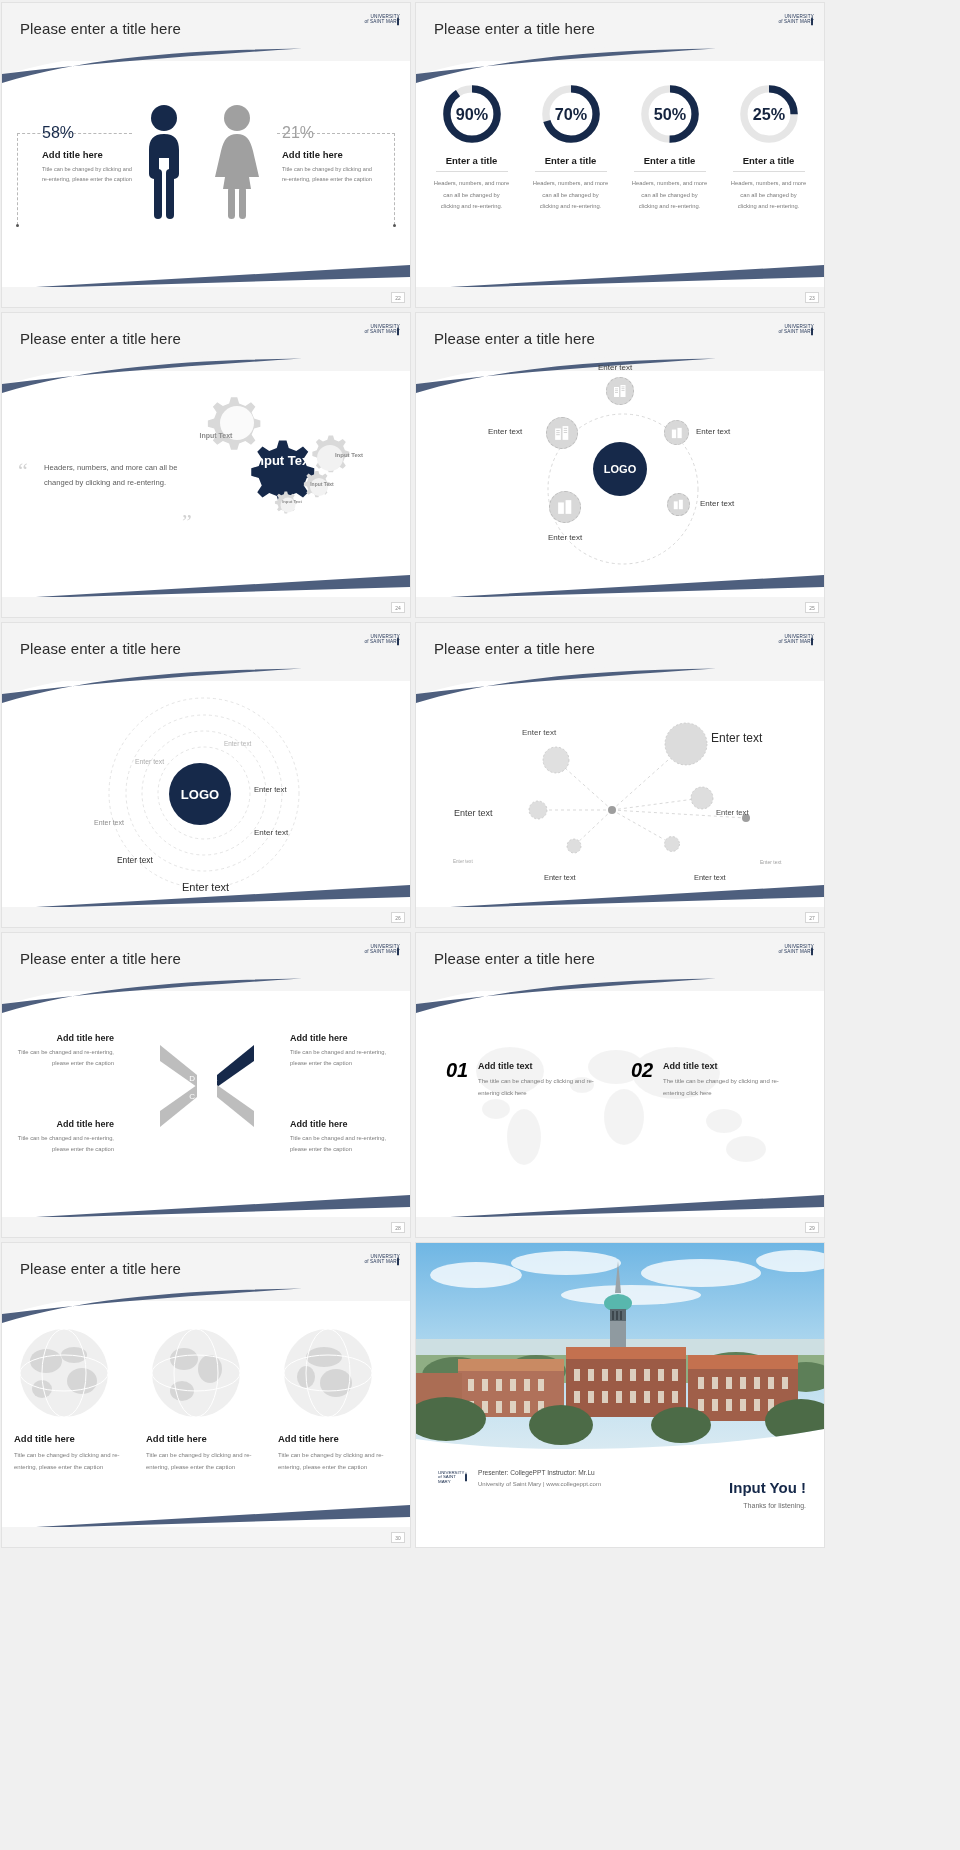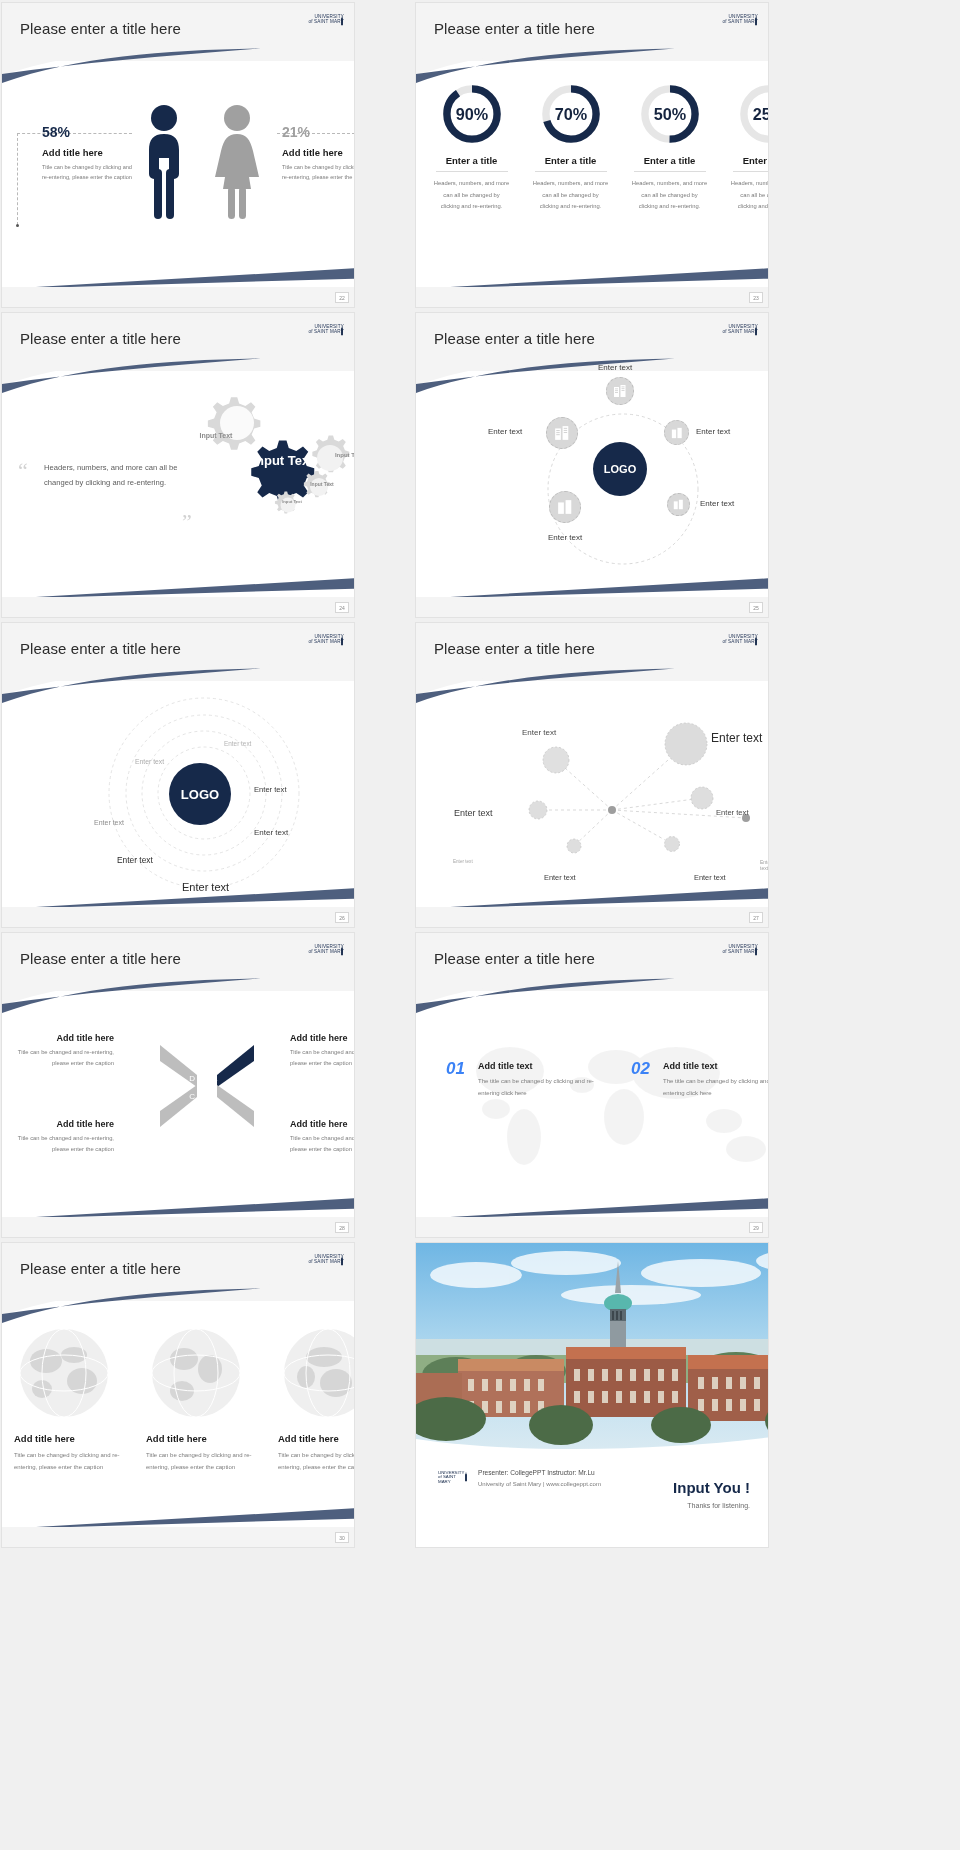--- a/index.html
+++ b/index.html
@@ -1,57 +1,57 @@
 <!DOCTYPE html>
 <html><head>
 <meta charset="utf-8">
 <style>
   * { box-sizing: border-box; margin:0; padding:0; }
   html,body { width:960px; height:1850px; background:#f0f0f0; font-family:"Liberation Sans", sans-serif; }
   .deck { width:960px; height:1850px; display:grid; grid-template-columns:410px 410px;
           grid-auto-rows:310px; column-gap:4px; row-gap:0px; padding-left:0px; }
-  .slide { position:relative; width:352px; height:304px; background:#ffffff; overflow:hidden;
+  .slide { position:relative; width:408px; height:304px; background:#ffffff; overflow:hidden;
            box-shadow:0 0 0 1px #e2e2e2; margin:3px 0 0 2px; }
   
   .hdr { position:absolute; left:0; top:0; width:100%; height:58px; background:#f4f4f4; }
   .title { position:absolute; left:18px; top:17px; font-size:15px; color:#2b2b2b; font-weight:400;
            letter-spacing:.1px; }
   .logo { position:absolute; right:10px; top:12px; width:42px; height:20px; text-align:right;
           line-height:1; color:#1d2f52; }
   .logo .l1 { font-size:4.6px; letter-spacing:.2px; display:block; }
   .logo .l2 { font-size:4.6px; letter-spacing:.2px; display:block; }
   .logo .tower { position:absolute; right:0px; top:0px; width:4px; height:11px; }
   .pgnum { position:absolute; right:5px; bottom:4px; width:14px; height:11px; border:1px solid #d6d6d6;
            background:#fff; font-size:5px; color:#8a8a8a; display:flex; align-items:center;
            justify-content:center; }
   .botbar { position:absolute; left:0; bottom:0; width:100%; height:20px; background:#f4f4f4; }
   
   .swoosh { position:absolute; left:0; top:40px; width:100%; height:40px; }
 
   
-  .pct { font-size:14px; font-weight:bold; }
+  .pct { font-size:16px; font-weight:normal; }
   .addt { font-size:9.5px; font-weight:bold; color:#1c1c1c; margin-top:7px; }
   .capt { font-size:5.6px; color:#7d7d7d; line-height:1.85; margin-top:4px; }
   .dashbox { position:absolute; border:1px dashed #b9b9b9; }
   .ent-title { font-size:9.5px; font-weight:bold; color:#1b1b1b; margin-top:10px; }
   .rule { width:72px; height:1px; background:#dcdcdc; margin:5px auto 6px; }
   .ent-body { font-size:5.8px; color:#7b7b7b; line-height:2.0; width:76px; }
 
   
   .gtxt { position:absolute; text-align:center; color:#8c8c8c; font-weight:bold; line-height:1.15; }
 
   
   .node { position:absolute; border-radius:50%; background:#d8d8d8; border:1px dashed #bdbdbd;
           display:flex; align-items:center; justify-content:center; }
   .nlabel { position:absolute; font-size:8px; color:#3a3a3a; white-space:nowrap; }
   .logocircle { position:absolute; border-radius:50%; background:#16294a; color:#fff;
                 display:flex; align-items:center; justify-content:center; font-weight:bold; }
 
   
-  .bignum { font-size:17px; font-weight:bold; font-style:italic; color:#3b82f6; }
+  .bignum { font-size:20px; font-weight:bold; font-style:italic; color:#000000; }
 
   svg { display:block; }
 </style>
 </head>
 <body>
 
 <div class="deck">
 
   <div class="slide">
     <div class="hdr"></div>

